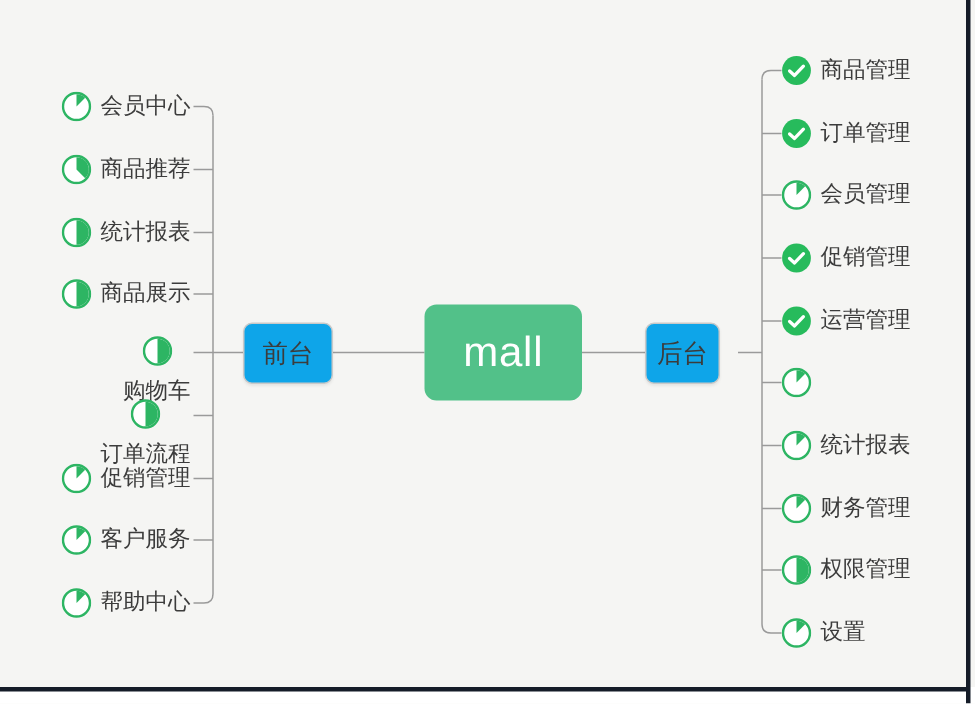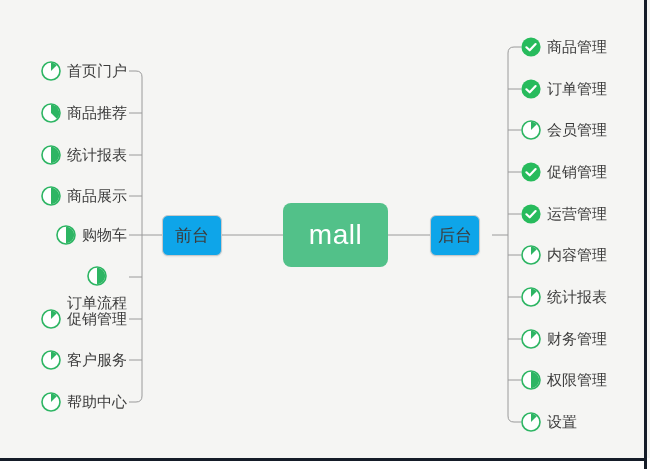--- a/index.html
+++ b/index.html
@@ -61,21 +61,21 @@
     <div class="node branch backend">后台</div>
 
     <div id="frontend-items">
         <div class="topic-row" style="top: 60px; right: 523px;">
           <span class="task-icon">
             <svg viewBox="0 0 20 20">
               <circle cx="10" cy="10" r="9" fill="#ffffff" stroke="#2db563" stroke-width="1.6"></circle>
               <path d="M10,10 L10,1.8 A8.2,8.2 0 0 1 15.80,4.20 Z" fill="#2db563"></path>
             </svg>
           </span>
-          <span class="topic-label">首页门户</span>
+          <span class="topic-label">会员中心</span>
         </div>
         <div class="topic-row" style="top: 102px; right: 523px;">
           <span class="task-icon">
             <svg viewBox="0 0 20 20">
               <circle cx="10" cy="10" r="9" fill="#ffffff" stroke="#2db563" stroke-width="1.6"></circle>
               <path d="M10,10 L10,1.8 A8.2,8.2 0 0 1 15.80,15.80 Z" fill="#2db563"></path>
             </svg>
           </span>
           <span class="topic-label">商品推荐</span>
         </div>
@@ -90,21 +90,21 @@
         </div>
         <div class="topic-row" style="top: 185px; right: 523px;">
           <span class="task-icon">
             <svg viewBox="0 0 20 20">
               <circle cx="10" cy="10" r="9" fill="#ffffff" stroke="#2db563" stroke-width="1.6"></circle>
               <path d="M10,10 L10,1.8 A8.2,8.2 0 0 1 10.00,18.20 Z" fill="#2db563"></path>
             </svg>
           </span>
           <span class="topic-label">商品展示</span>
         </div>
-        <div class="topic-row" style="top: 224px; right: 523px;">
+        <div class="topic-row" style="top: 224px; right: 523px; flex-direction: column;">
           <span class="task-icon">
             <svg viewBox="0 0 20 20">
               <circle cx="10" cy="10" r="9" fill="#ffffff" stroke="#2db563" stroke-width="1.6"></circle>
               <path d="M10,10 L10,1.8 A8.2,8.2 0 0 1 10.00,18.20 Z" fill="#2db563"></path>
             </svg>
           </span>
           <span class="topic-label">购物车</span>
         </div>
         <div class="topic-row" style="top: 266px; right: 523px; flex-direction: column;">
           <span class="task-icon">
@@ -189,21 +189,20 @@
           </span>
           <span class="topic-label">运营管理</span>
         </div>
         <div class="topic-row" style="top: 244px; left: 521px;">
           <span class="task-icon">
             <svg viewBox="0 0 20 20">
               <circle cx="10" cy="10" r="9" fill="#ffffff" stroke="#2db563" stroke-width="1.6"></circle>
               <path d="M10,10 L10,1.8 A8.2,8.2 0 0 1 15.80,4.20 Z" fill="#2db563"></path>
             </svg>
           </span>
-          <span class="topic-label">内容管理</span>
         </div>
         <div class="topic-row" style="top: 286px; left: 521px;">
           <span class="task-icon">
             <svg viewBox="0 0 20 20">
               <circle cx="10" cy="10" r="9" fill="#ffffff" stroke="#2db563" stroke-width="1.6"></circle>
               <path d="M10,10 L10,1.8 A8.2,8.2 0 0 1 15.80,4.20 Z" fill="#2db563"></path>
             </svg>
           </span>
           <span class="topic-label">统计报表</span>
         </div>

